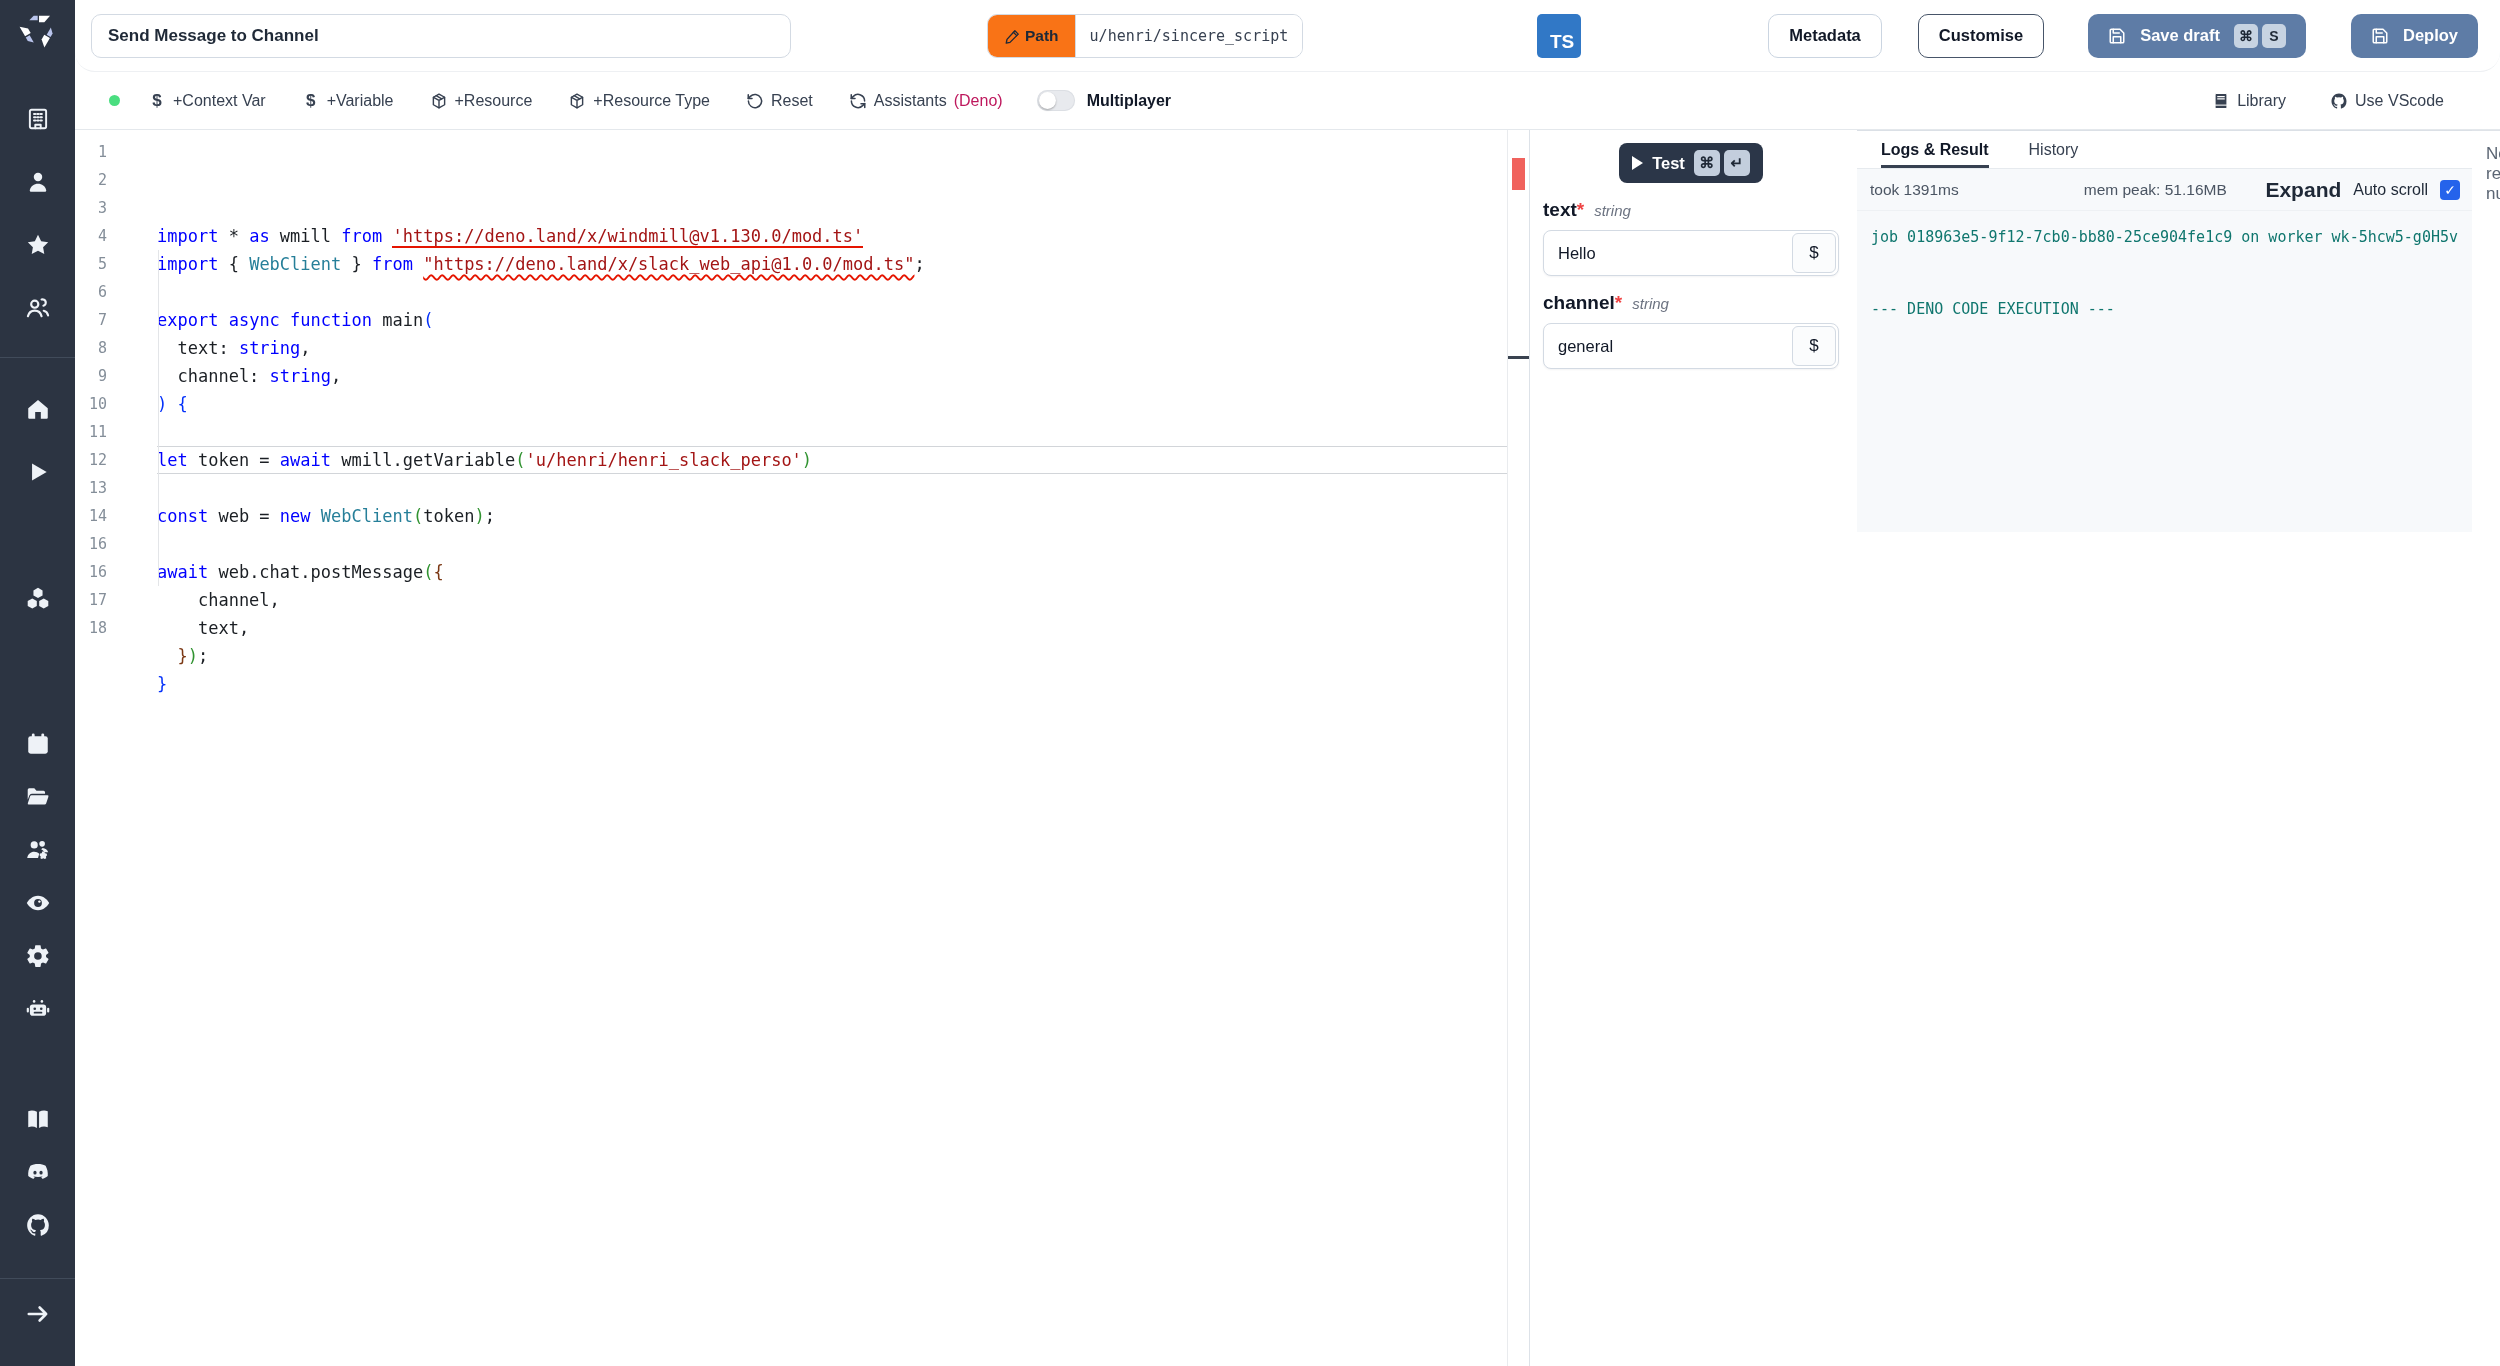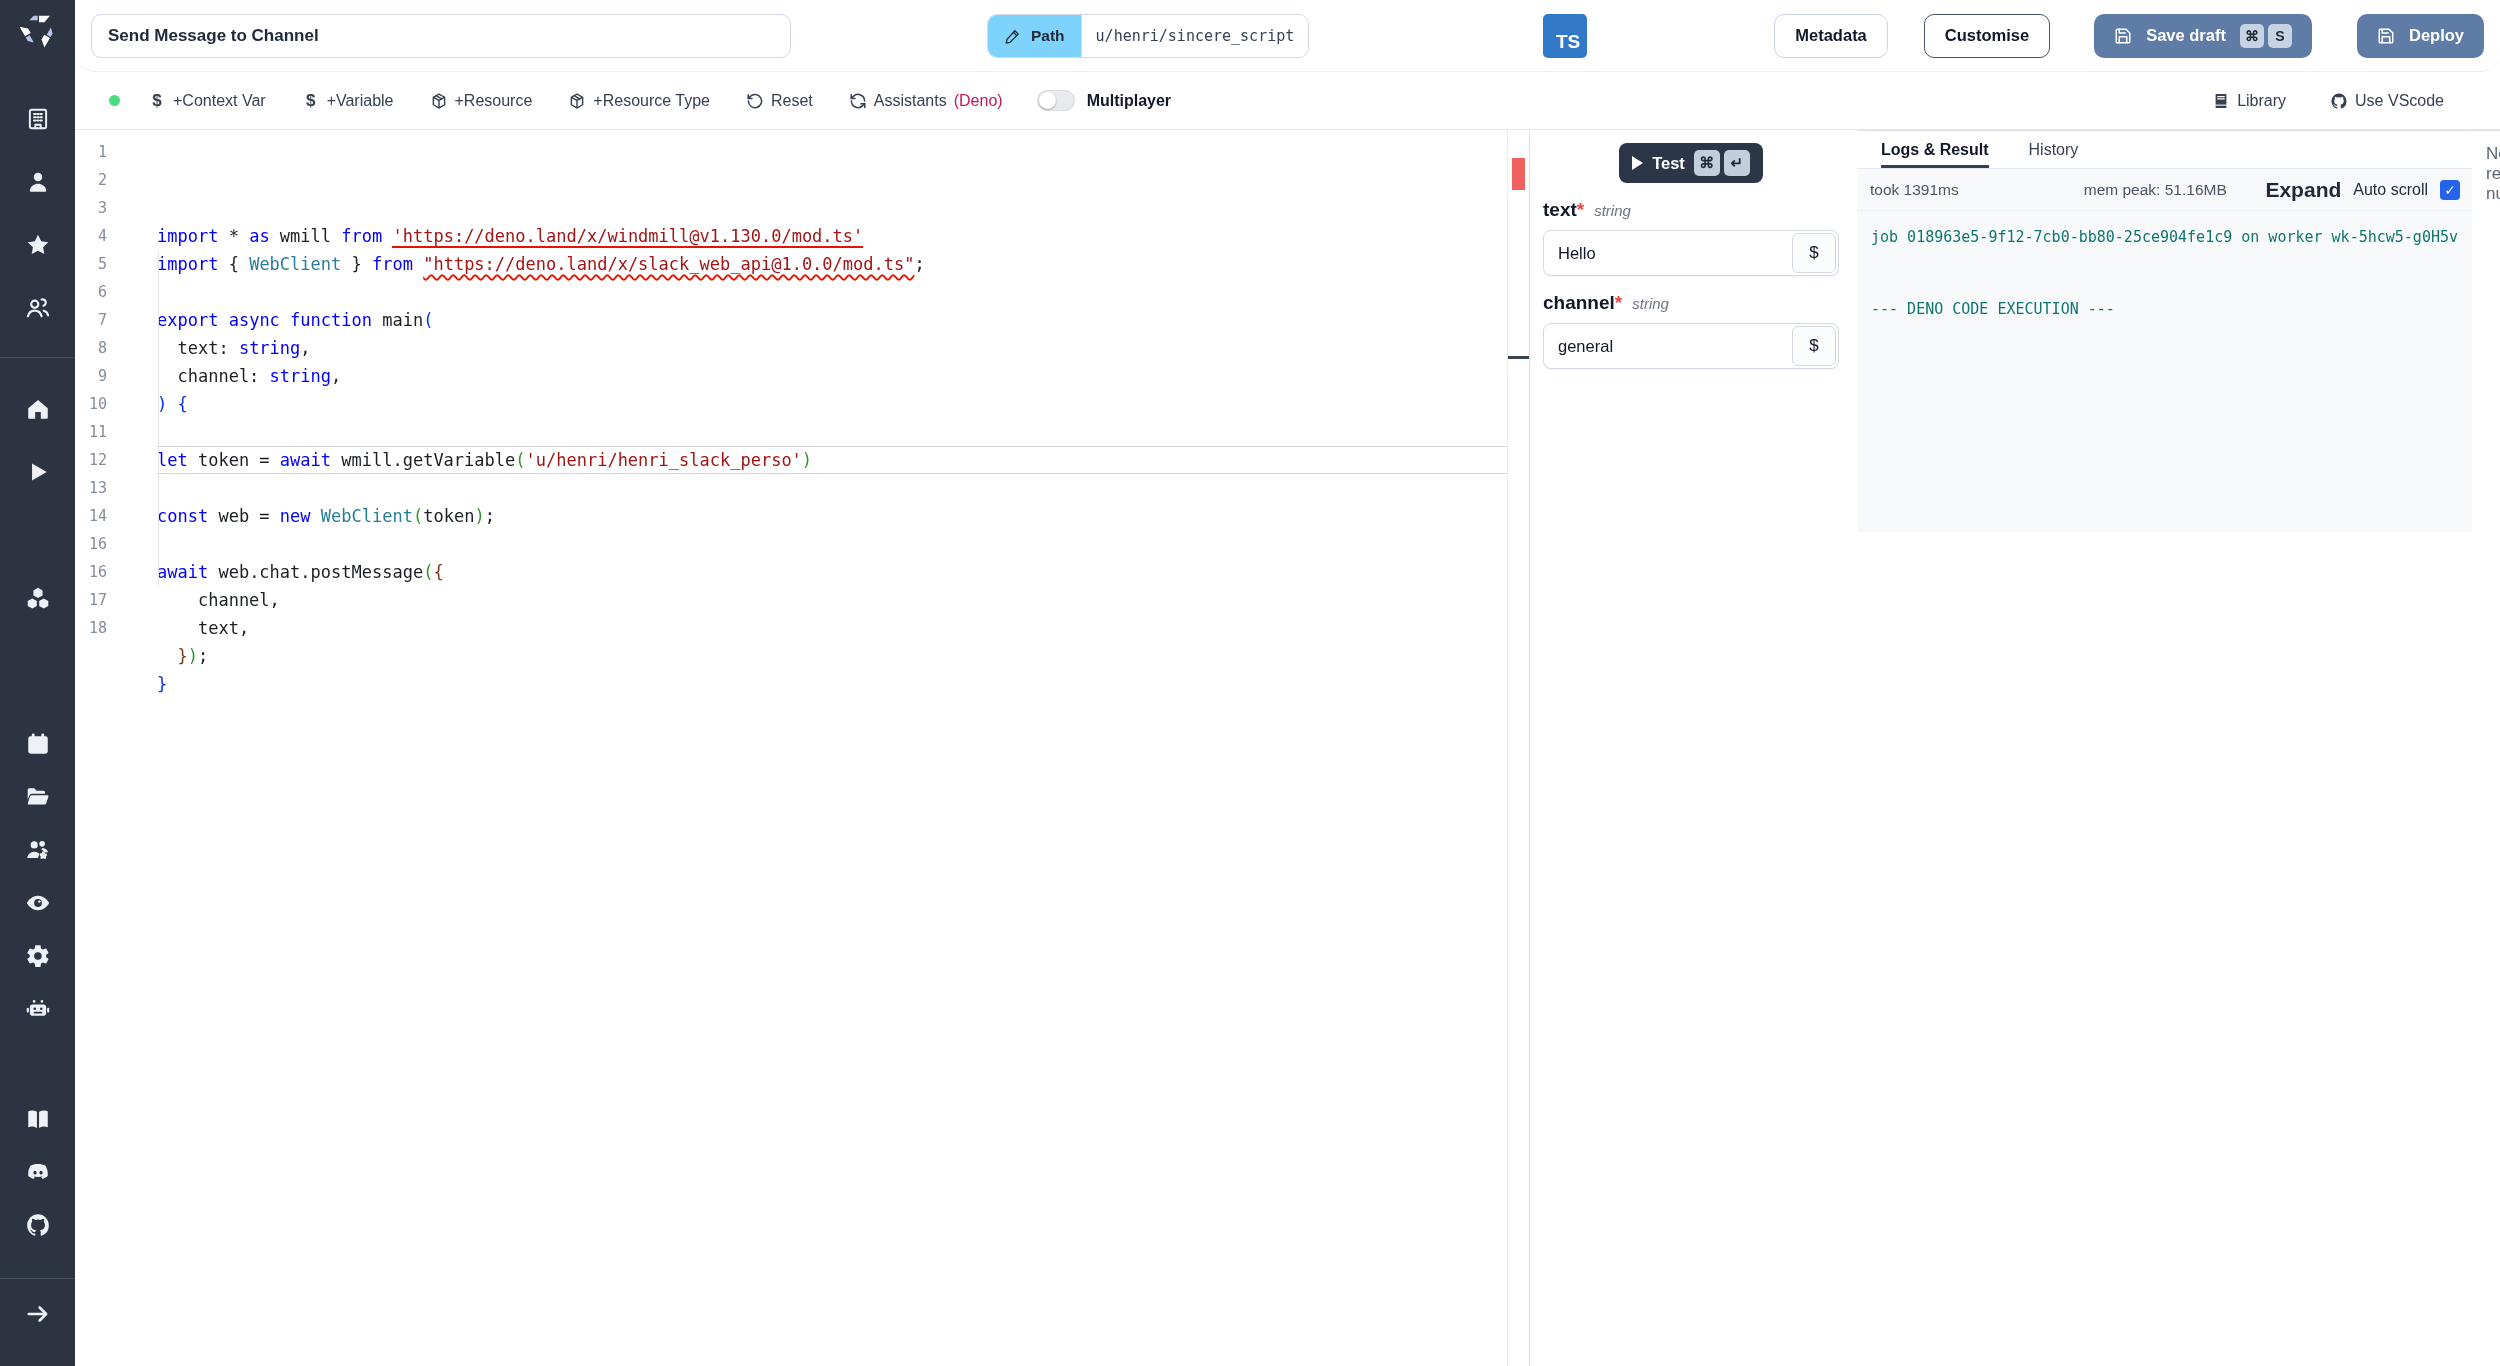--- a/index.html
+++ b/index.html
@@ -17,21 +17,21 @@
   .mt120{margin-top:120px;} .mt84{margin-top:84px;} .mt40{margin-top:40px;} .mt22{margin-top:22px;}
   .sb-icon { width:26px; height:26px; display:flex; align-items:center; justify-content:center; cursor:pointer; }
   .sb-icon svg { width:26px; height:26px; }
 
   
   .main { flex:1; display:flex; flex-direction:column; min-width:0; }
 
   .topbar { height:72px; flex-shrink:0; display:flex; align-items:center; padding-left:16px; border-bottom:1px solid #eef0f3;border-radius:20px; }
   .title-input { width:700px; height:44px; border:1px solid #d3dae3; border-radius:10px; padding:0 16px; font-size:17px; font-weight:600; color:#1f2937; font-family:inherit; outline:none; }
   .path-group { margin-left:196px; display:flex; height:44px; border:1px solid #d3dae3; border-radius:10px; overflow:hidden; flex-shrink:0; }
-  .path-btn { display:flex; align-items:center; gap:9px; background:#7dd3fc; padding:0 16px; font-size:15.5px; font-weight:600; color:#1f2937; border-right:1px solid #d3dae3; cursor:pointer; }
+  .path-btn { display:flex; align-items:center; gap:3px; background:#f97316; padding:0 16px; font-size:15.5px; font-weight:600; color:#1f2937; border-right:1px solid #d3dae3; cursor:pointer; }
   .path-btn svg { width:17px; height:17px; }
   .path-value { display:flex; align-items:center; padding:0 14px; font-family:"DejaVu Sans Mono",monospace; font-size:15px; color:#374151; background:#fff; }
   .ts-badge { margin-left:234px; width:44px; height:44px; flex-shrink:0; background:#3178c6; color:#fff; border-radius:5px; display:flex; align-items:flex-end; justify-content:flex-end; padding:0 7px 5px 0; font-weight:700; font-size:19px; cursor:default; }
   .btn { height:44px; border-radius:10px; display:inline-flex; align-items:center; gap:9px; font-size:16.5px; font-weight:600; cursor:pointer; border:1px solid transparent; background:#fff; color:#111827; padding:0 20px; white-space:nowrap; flex-shrink:0; font-family:inherit; }
   .btn svg { width:18px; height:18px; }
   .btn-metadata { margin-left:187px; border-color:#cbd5e1; }
   .btn-customise { margin-left:36px; border:1.5px solid #475569; font-weight:700; }
   .btn-primary { background:#5e7ca6; color:#fff; border:none;gap:14px; }
   .btn-save { margin-left:44px; }
   .btn-deploy { margin-left:45px; }

